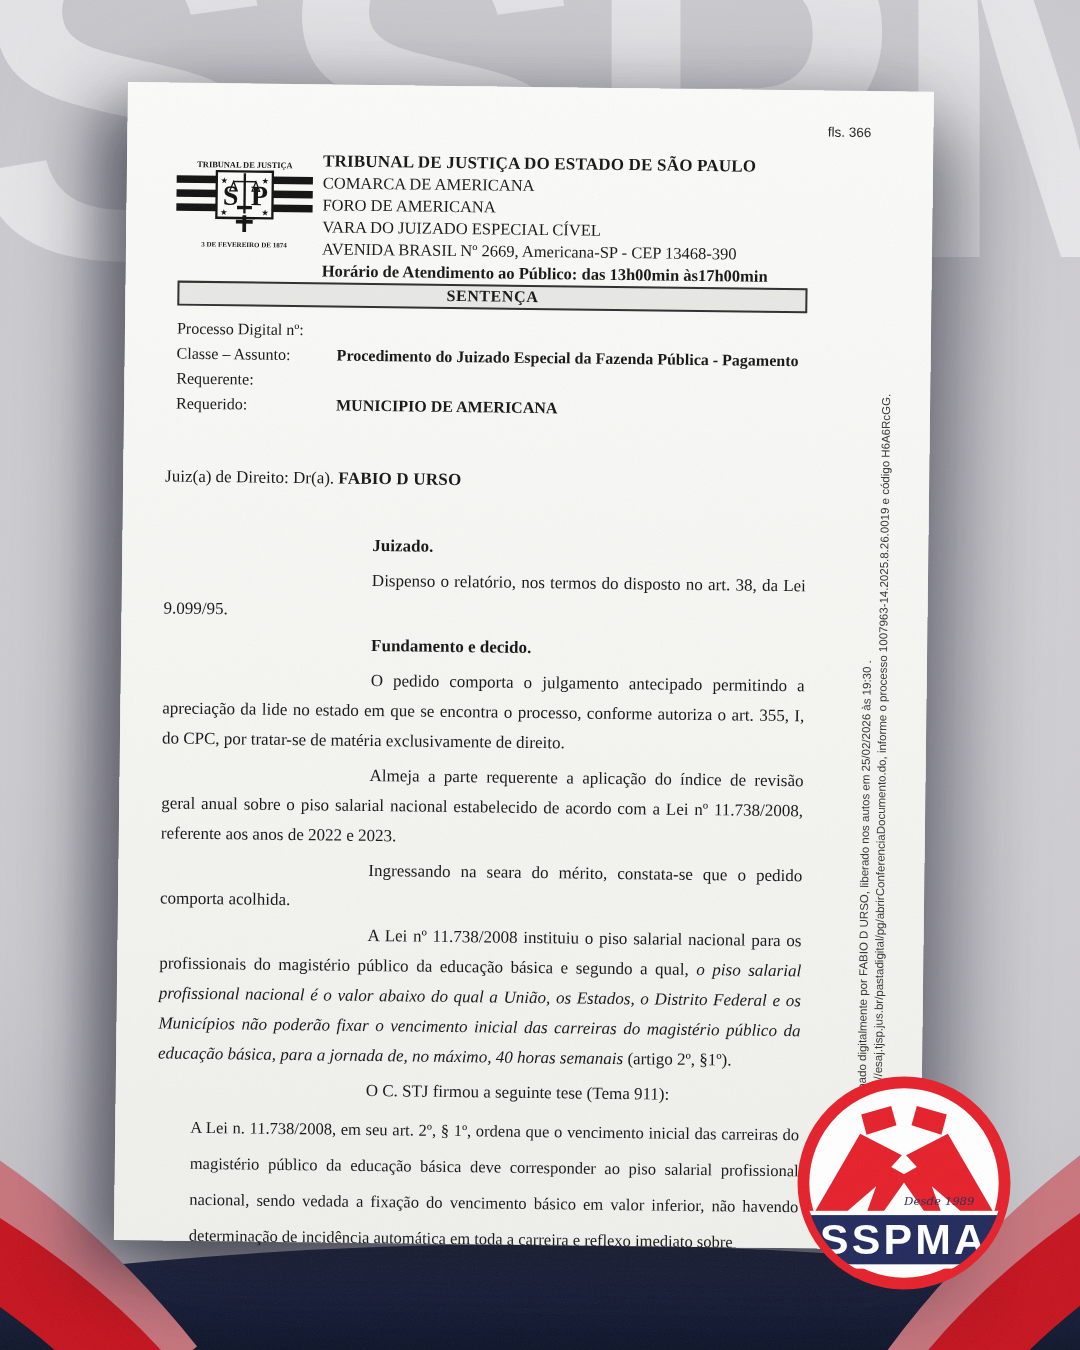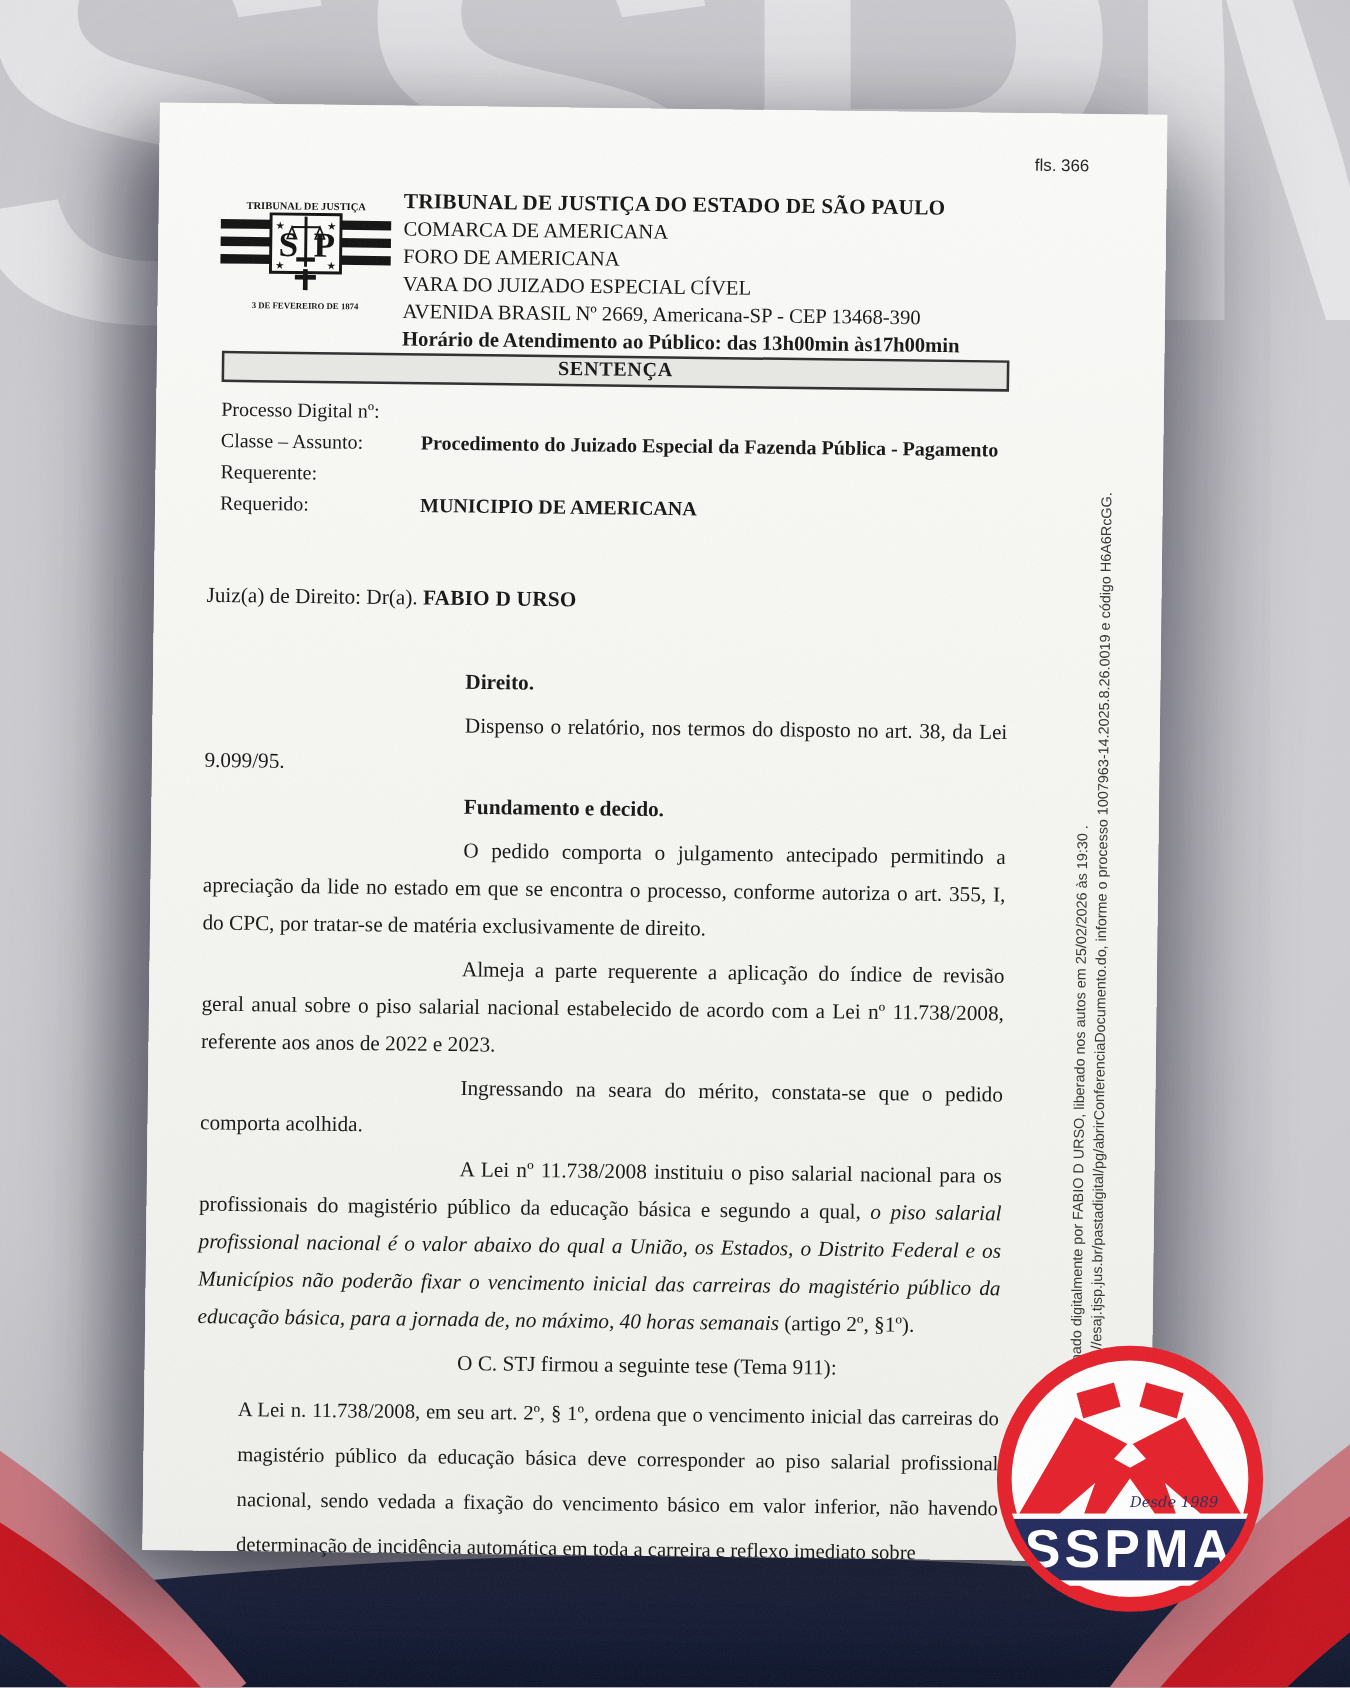--- a/index.html
+++ b/index.html
@@ -150,21 +150,21 @@
     <div>Requerido:</div>
     <div class="val">MUNICIPIO DE AMERICANA</div>
   </div>
 
   <div class="judge-line">
     <span>Juiz(a) de Direito: Dr(a). </span><b>FABIO D URSO</b>
   </div>
 
   <div class="body-text" id="body-paragraphs">
 
-    <p><span class="seg-b">Direito.</span></p>
+    <p><span class="seg-b">Juizado.</span></p>
       <p><span>Dispenso o relatório, nos termos do disposto no art. 38, da Lei 9.099/95.</span></p>
       <p><span class="seg-b">Fundamento e decido.</span></p>
       <p><span>O pedido comporta o julgamento antecipado permitindo a apreciação da lide no estado em que se encontra o processo, conforme autoriza o art. 355, I, do CPC, por tratar-se de matéria exclusivamente de direito.</span></p>
       <p><span>Almeja a parte requerente a aplicação do índice de revisão geral anual sobre o piso salarial nacional estabelecido de acordo com a Lei nº 11.738/2008, referente aos anos de 2022 e 2023.</span></p>
       <p><span>Ingressando na seara do mérito, constata-se que o pedido comporta acolhida.</span></p>
       <p><span>A Lei nº 11.738/2008 instituiu o piso salarial nacional para os profissionais do magistério público da educação básica e segundo a qual, </span><span class="seg-i">o piso salarial profissional nacional é o valor abaixo do qual a União, os Estados, o Distrito Federal e os Municípios não poderão fixar o vencimento inicial das carreiras do magistério público da educação básica, para a jornada de, no máximo, 40 horas semanais </span><span>(artigo 2º, §1º).</span></p>
       <p><span>O C. STJ firmou a seguinte tese (Tema 911):</span></p>
       <p class="quote" id="quote-par">A Lei n. 11.738/2008, em seu art. 2º, § 1º, ordena que o vencimento inicial das carreiras do magistério público da educação básica deve corresponder ao piso salarial profissional nacional, sendo vedada a fixação do vencimento básico em valor inferior, não havendo determinação de incidência automática em toda a carreira e reflexo imediato sobre</p>
   </div>
 

